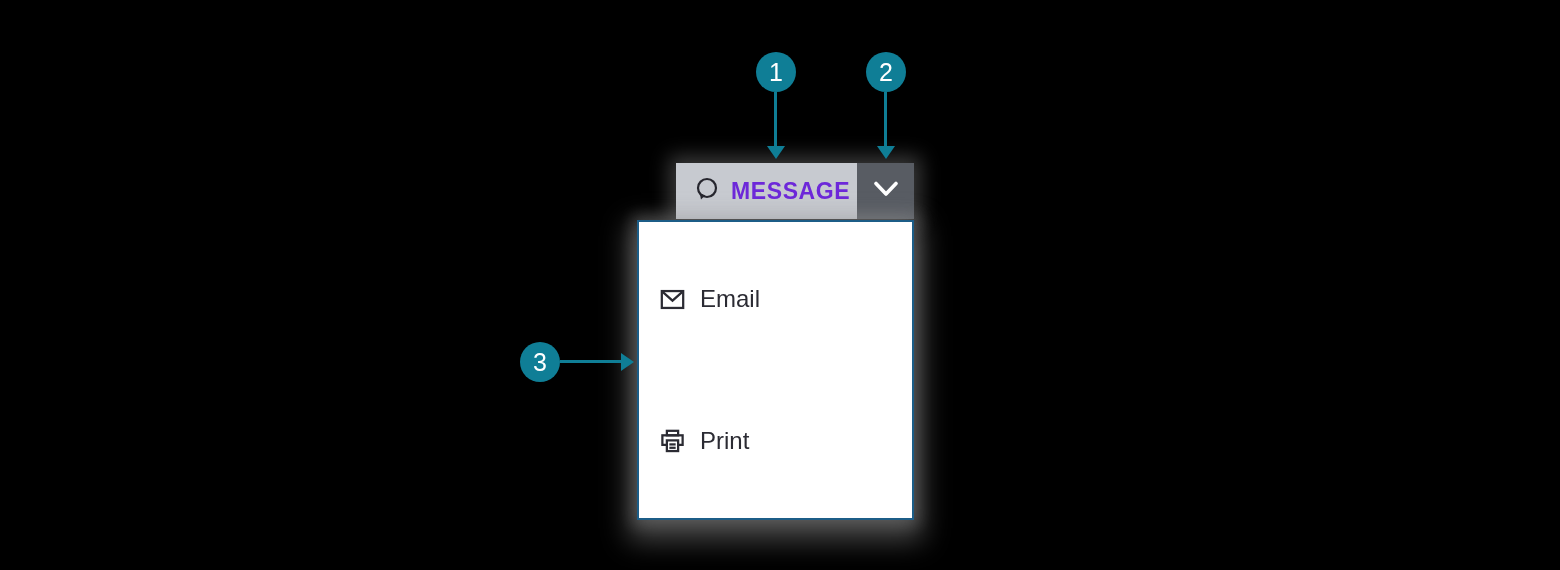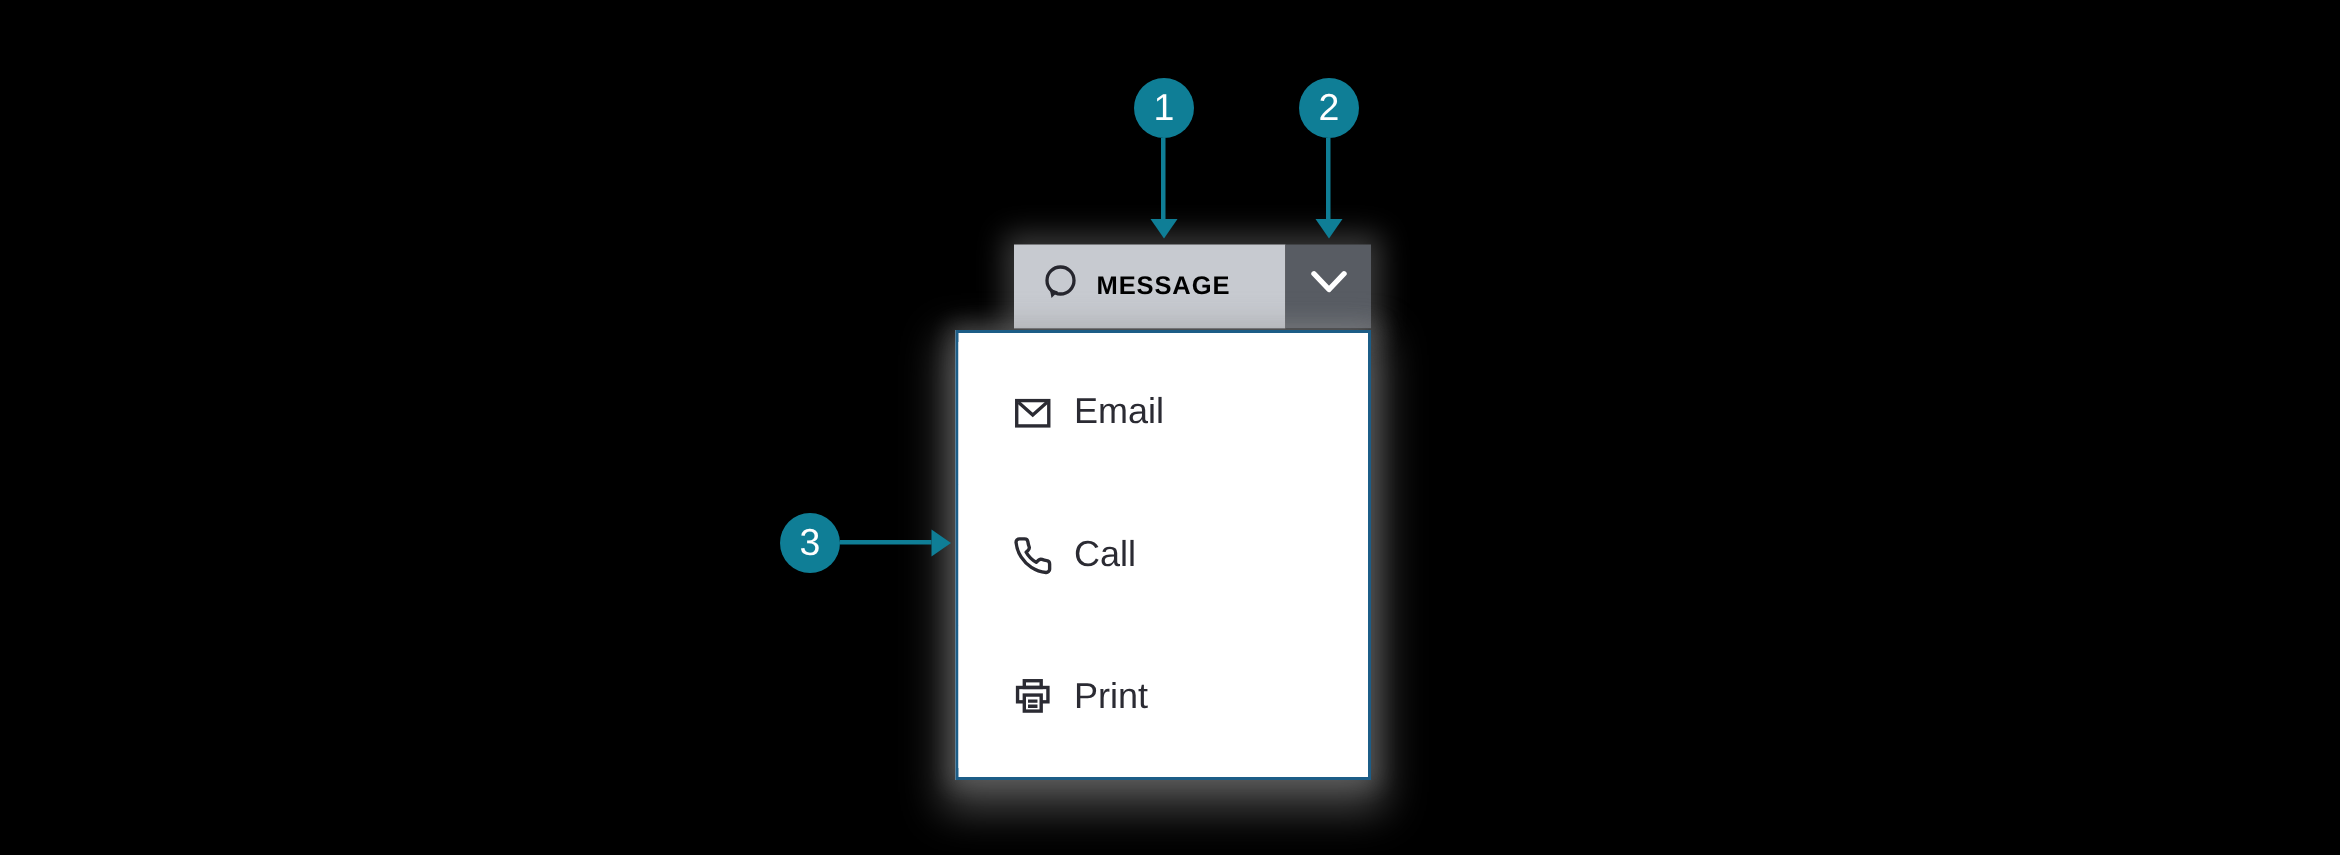--- a/index.html
+++ b/index.html
@@ -11,37 +11,37 @@
   
   .split-button {
     position:absolute; left:676px; top:163px; width:238px; height:56px;
     display:flex; box-shadow:0 0 18px 7px rgba(150,150,150,0.38);
   }
   .btn-main {
     flex:0 0 181px; background:#c7cad0; display:flex; align-items:center;
     padding-left:17px; box-sizing:border-box; cursor:pointer;
   }
   .btn-label {
-    margin-left:11px; font-size:17px; font-weight:700; letter-spacing:0.6px;
-    color:#000000;
+    margin-left:11px; font-size:23px; font-weight:700; letter-spacing:0.6px;
+    color:#6d28d9;
   }
   .btn-toggle {
     flex:1; background:#585c63; display:flex; align-items:center;
     justify-content:center; cursor:pointer;
   }
 
   
   .menu {
     position:absolute; left:637px; top:220px; width:277px; height:300px;
     box-sizing:border-box; background:#ffffff; border:2px solid #1c5d87;
     box-shadow:0 12px 26px 9px rgba(150,150,150,0.45), 0 0 14px 5px rgba(150,150,150,0.30);
     display:flex; flex-direction:column; padding:6px 0;
   }
   .menu-item {
-    flex:1; display:flex; align-items:center; padding-left:36px;
+    flex:1; display:flex; align-items:center; padding-left:20px;
     font-size:24px; color:#2b2b33; cursor:pointer; background:#fff;
   }
   .menu-item .icon {width:27px; height:27px; display:flex; align-items:center; justify-content:center;}
   .menu-item .item-label {margin-left:14px;}
 
   
   .callout {
     position:absolute; width:40px; height:40px; border-radius:50%;
     background:#0f7e96; color:#ffffff; display:flex; align-items:center;
     justify-content:center; font-size:25px; font-weight:400;
@@ -99,28 +99,20 @@
     <div class="menu-item">
       <span class="icon">
         <svg width="27" height="27" viewBox="0 0 24 24">
           <rect x="2.5" y="4.5" width="19" height="15" fill="none" stroke="#2b2b33" stroke-width="2"></rect>
           <path d="M3.5 5.5 L12 13 L20.5 5.5" fill="none" stroke="#2b2b33" stroke-width="2"></path>
         </svg>
       </span>
       <span class="item-label">Email</span>
     </div>
 
-    <div class="menu-item">
-      <span class="icon">
-        <svg width="27" height="27" viewBox="0 0 24 24">
-          <path d="M22 16.92v3a2 2 0 0 1-2.18 2 19.79 19.79 0 0 1-8.63-3.07 19.5 19.5 0 0 1-6-6 19.79 19.79 0 0 1-3.07-8.67A2 2 0 0 1 4.11 2h3a2 2 0 0 1 2 1.72c.127.96.361 1.903.7 2.81a2 2 0 0 1-.45 2.11L8.09 9.91a16 16 0 0 0 6 6l1.27-1.27a2 2 0 0 1 2.11-.45c.907.339 1.85.573 2.81.7A2 2 0 0 1 22 16.92z" fill="none" stroke="#2b2b33" stroke-width="2" stroke-linejoin="round"></path>
-        </svg>
-      </span>
-      <span class="item-label">Call</span>
-    </div>
 
     <div class="menu-item">
       <span class="icon">
         <svg width="27" height="27" viewBox="0 0 24 24">
           <rect x="7" y="2.5" width="10" height="4" fill="none" stroke="#2b2b33" stroke-width="2"></rect>
           <rect x="3" y="6.5" width="18" height="8.5" fill="none" stroke="#2b2b33" stroke-width="2"></rect>
           <rect x="7" y="11" width="10" height="9.5" fill="#ffffff" stroke="#2b2b33" stroke-width="2"></rect>
           <line x1="9.2" y1="14.6" x2="14.8" y2="14.6" stroke="#2b2b33" stroke-width="2"></line>
           <line x1="9.2" y1="17.6" x2="14.8" y2="17.6" stroke="#2b2b33" stroke-width="2"></line>
         </svg>

